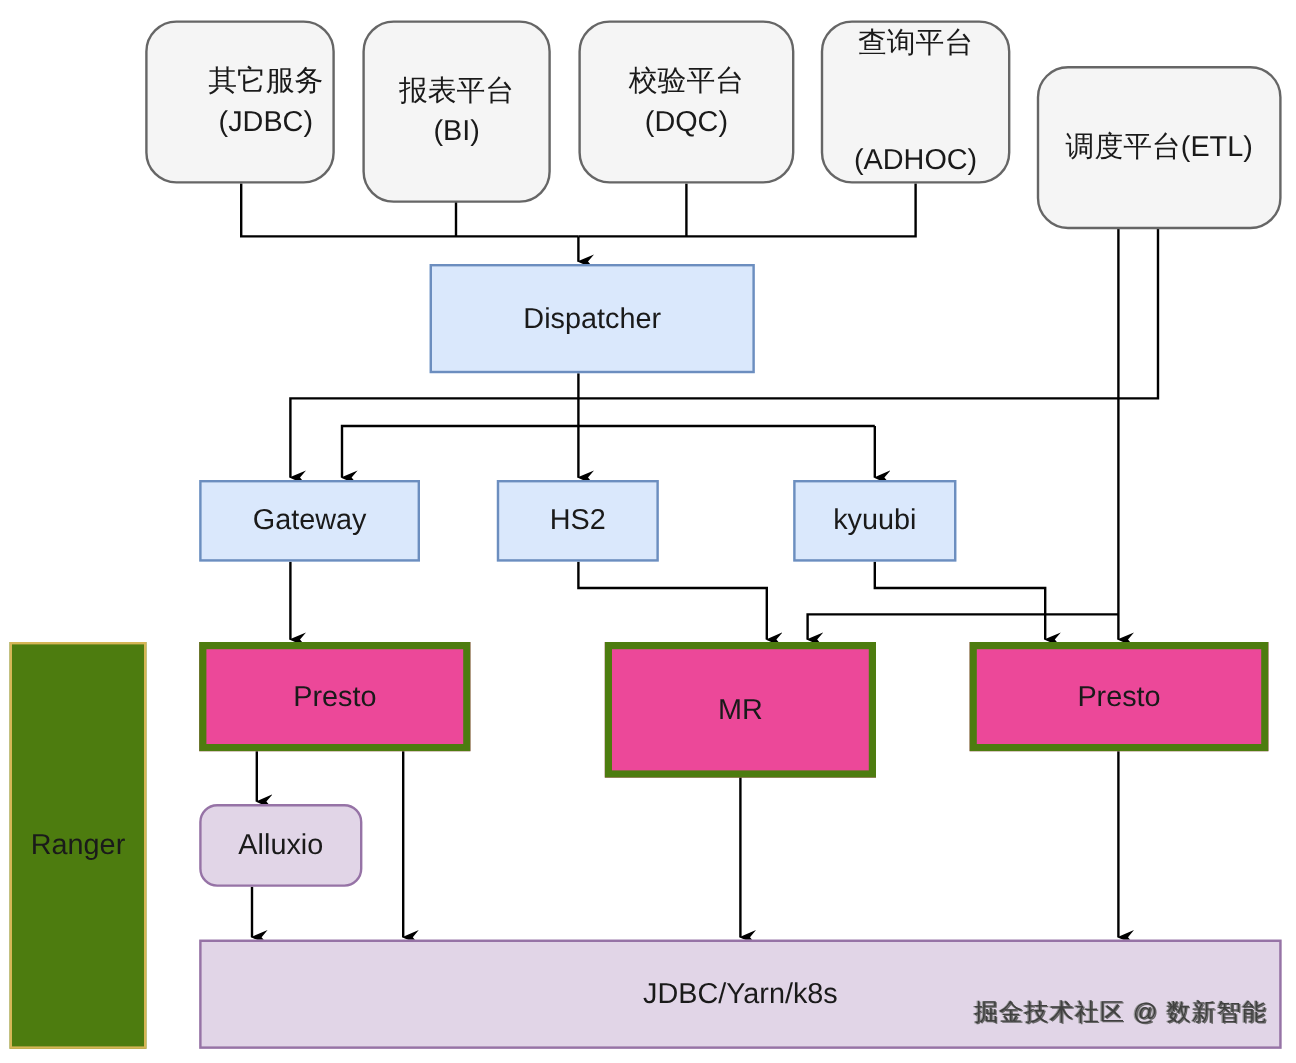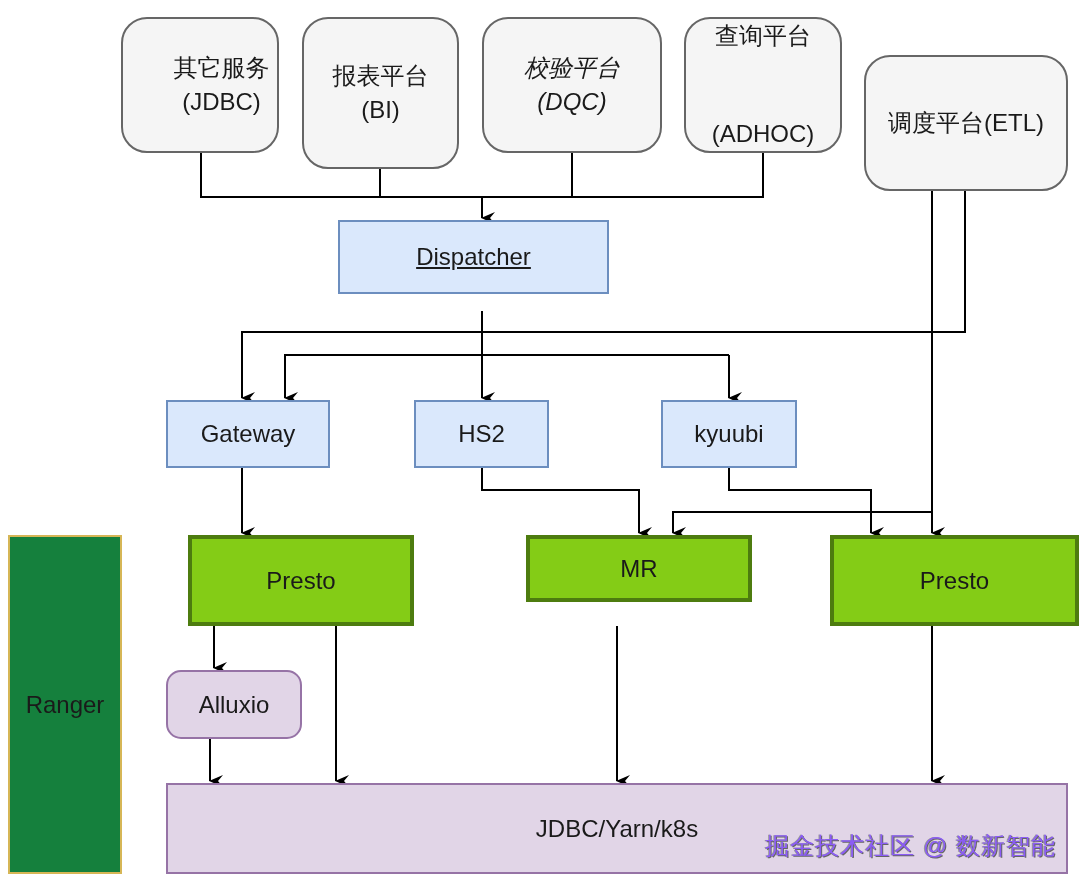--- a/index.html
+++ b/index.html
@@ -3,25 +3,25 @@
 <meta charset="utf-8">
 <style>
   html, body { margin: 0; padding: 0; background: #ffffff; }
   body { width: 1080px; height: 886px; position: relative; overflow: hidden;
          font-family: "Liberation Sans", "DejaVu Sans", sans-serif; color: #1a1a1a; }
   .node { position: absolute; box-sizing: border-box; display: flex; flex-direction: column;
           align-items: center; justify-content: center; text-align: center;
           font-size: 24px; line-height: 34px; }
   .client { background: #f5f5f5; border: 2px solid #666666; border-radius: 26px; }
   .blue   { background: #dae8fc; border: 2px solid #6c8ebf; }
-  .green  { background: #84cc16; border: 4px solid #4d7c0f; margin-left: 22px; }
+  .green  { background: #ec4899; border: 6px solid #4d7c0f; }
   .purple { background: #e1d5e7; border: 2px solid #9673a6; }
-  .yellow { background: #15803d; border: 2px solid #d6b656; }
+  .yellow { background: #4d7c0f; border: 2px solid #d6b656; }
   svg#edges { position: absolute; left: 0; top: 0; width: 1080px; height: 886px; pointer-events: none; }
-  .watermark { position: absolute; right: 24px; top: 830px; font-size: 24px; color: #8b5cf6;
+  .watermark { position: absolute; right: 24px; top: 830px; font-size: 20px; color: #404040;
                text-shadow: 1px 1px 0 #666, -1px 0 0 #999; letter-spacing: 1px; }
 </style>
 </head>
 <body>
 
 <svg id="edges" xmlns="http://www.w3.org/2000/svg">
   <defs>
     <marker id="arrow" markerWidth="12" markerHeight="14" refX="6" refY="13" orient="auto-start-reverse" markerUnits="userSpaceOnUse" viewBox="0 0 12 14">
       <path d="M0,0 L6,14 L12,0 L6,5 Z" fill="#000"></path>
     </marker>
@@ -64,50 +64,50 @@
 </svg>
 
 <div class="node client" style="left:121px;top:17px;width:158px;height:136px;padding-left:43px;">
   <span>其它服务</span>
   <span>(JDBC)</span>
 </div>
 <div class="node client" style="left:302px;top:17px;width:157px;height:152px;">
   <span>报表平台</span>
   <span>(BI)</span>
 </div>
-<div class="node client" style="left:482px;top:17px;width:180px;height:136px;font-style:italic;">
+<div class="node client" style="left:482px;top:17px;width:180px;height:136px;">
   <span>校验平台</span>
   <span>(DQC)</span>
 </div>
 <div class="node client" style="left:684px;top:17px;width:158px;height:136px;justify-content:space-between;">
   <span>查询平台</span>
   <span>(ADHOC)</span>
 </div>
 <div class="node client" style="left:864px;top:17px;width:204px;height:136px;margin-top:38px;">
   <span>调度平台(ETL)</span>
 </div>
 
-<div class="node blue" style="left:338px;top:220px;width:271px;height:74px;text-decoration:underline;">
+<div class="node blue" style="left:358px;top:220px;width:271px;height:91px;">
   <span>Dispatcher</span>
 </div>
 
-<div class="node blue" style="left:166px;top:400px;width:164px;height:68px;align-items:center;">
+<div class="node blue" style="left:166px;top:400px;width:184px;height:68px;align-items:center;">
   <span>Gateway</span>
 </div>
 <div class="node blue" style="left:414px;top:400px;width:135px;height:68px;">
   <span>HS2</span>
 </div>
 <div class="node blue" style="left:661px;top:400px;width:136px;height:68px;text-align:center;">
   <span>kyuubi</span>
 </div>
 
 <div class="node green" style="left:166px;top:535px;width:226px;height:91px;">
   <span>Presto</span>
 </div>
-<div class="node green" style="left:504px;top:535px;width:226px;height:67px;">
+<div class="node green" style="left:504px;top:535px;width:226px;height:113px;">
   <span>MR</span>
 </div>
 <div class="node green" style="left:808px;top:535px;width:249px;height:91px;">
   <span>Presto</span>
 </div>
 
 <div class="node purple" style="left:166px;top:670px;width:136px;height:69px;border-radius:15px;">
   <span>Alluxio</span>
 </div>
 <div class="node yellow" style="left:8px;top:535px;width:114px;height:339px;">

